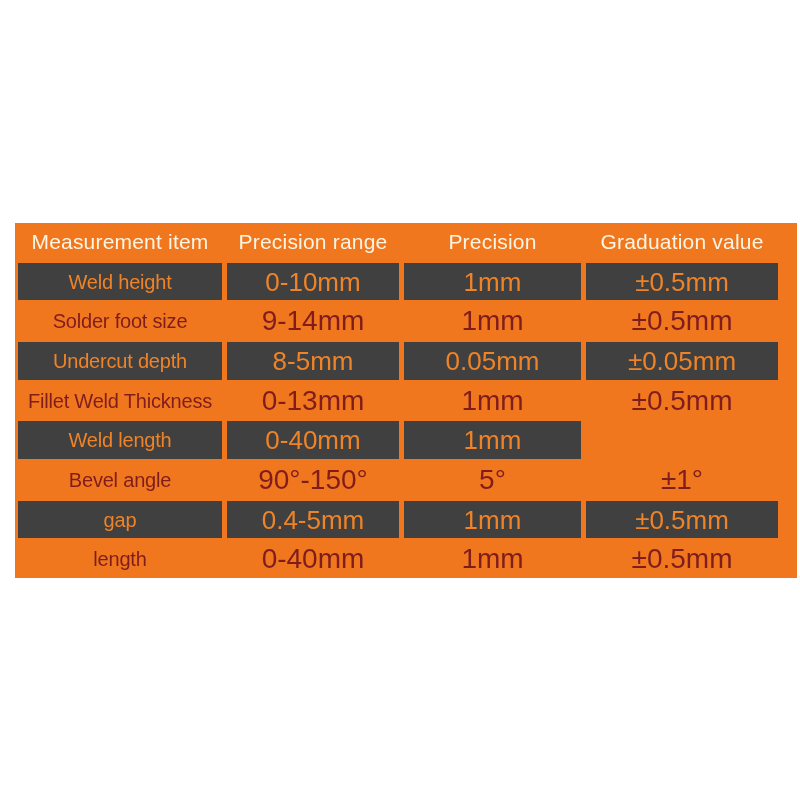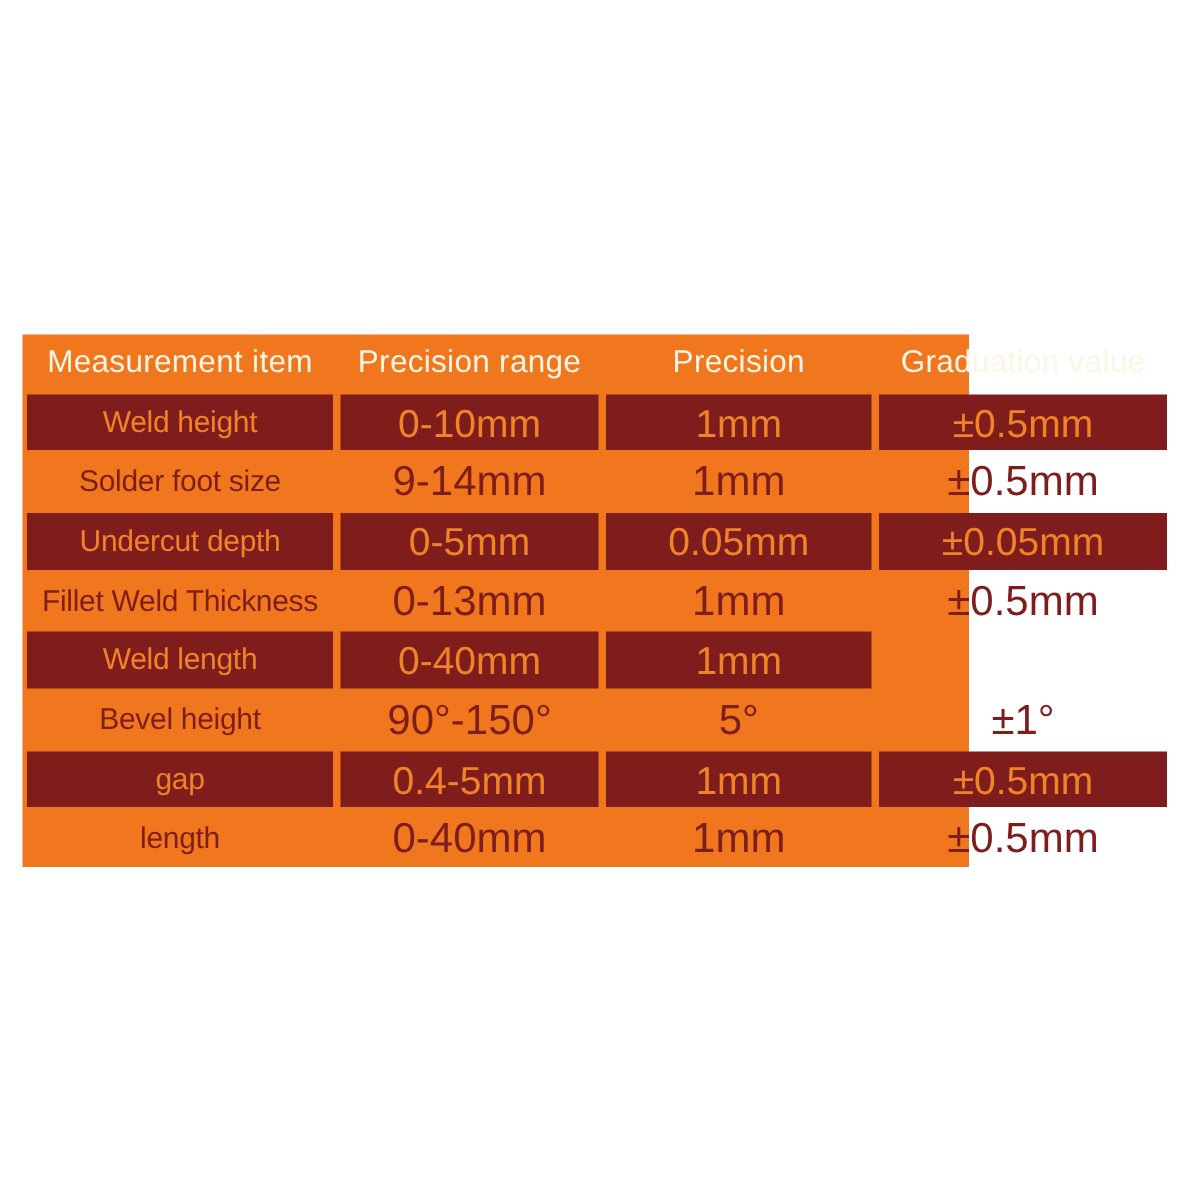--- a/index.html
+++ b/index.html
@@ -14,21 +14,21 @@
   .canvas {
     position: relative;
     width: 800px;
     height: 800px;
     background: #ffffff;
   }
   .spec-table {
     position: absolute;
     left: 15px;
     top: 223px;
-    width: 631px;
+    width: 782px;
     height: 355px;
     box-sizing: border-box;
     background: #F1771E;
     padding: 0 3px;
     display: flex;
     flex-direction: column;
   }
   .row {
     flex: 1;
     display: grid;
@@ -48,21 +48,21 @@
     line-height: 1;
   }
   
   .row.header .cell {
     color: #FCF5E4;
     font-size: 21px;
     letter-spacing: 0.2px;
   }
   
   .row.white .cell {
-    background: #7f1d1d;
+    background: #404040;
     color: #EF8327;
   }
   
   .row.orange .cell {
     color: #7f1d1d;
   }
   .c-item { font-size: 20px; letter-spacing: -0.2px; }
   .row.white  .c-val { font-size: 26px; }
   .row.orange .c-val { font-size: 28px; }
 </style>
@@ -88,40 +88,40 @@
 
     <div class="row orange">
       <div class="cell c-item">Solder foot size</div>
       <div class="cell c-val">9-14mm</div>
       <div class="cell c-val">1mm</div>
       <div class="cell c-val">±0.5mm</div>
     </div>
 
     <div class="row white">
       <div class="cell c-item">Undercut depth</div>
-      <div class="cell c-val">0-5mm</div>
+      <div class="cell c-val">8-5mm</div>
       <div class="cell c-val">0.05mm</div>
       <div class="cell c-val">±0.05mm</div>
     </div>
 
     <div class="row orange">
       <div class="cell c-item">Fillet Weld Thickness</div>
       <div class="cell c-val">0-13mm</div>
       <div class="cell c-val">1mm</div>
       <div class="cell c-val">±0.5mm</div>
     </div>
 
     <div class="row white">
       <div class="cell c-item">Weld length</div>
       <div class="cell c-val">0-40mm</div>
       <div class="cell c-val">1mm</div>
     </div>
 
     <div class="row orange">
-      <div class="cell c-item">Bevel height</div>
+      <div class="cell c-item">Bevel angle</div>
       <div class="cell c-val">90°-150°</div>
       <div class="cell c-val">5°</div>
       <div class="cell c-val">±1°</div>
     </div>
 
     <div class="row white">
       <div class="cell c-item">gap</div>
       <div class="cell c-val">0.4-5mm</div>
       <div class="cell c-val">1mm</div>
       <div class="cell c-val">±0.5mm</div>

